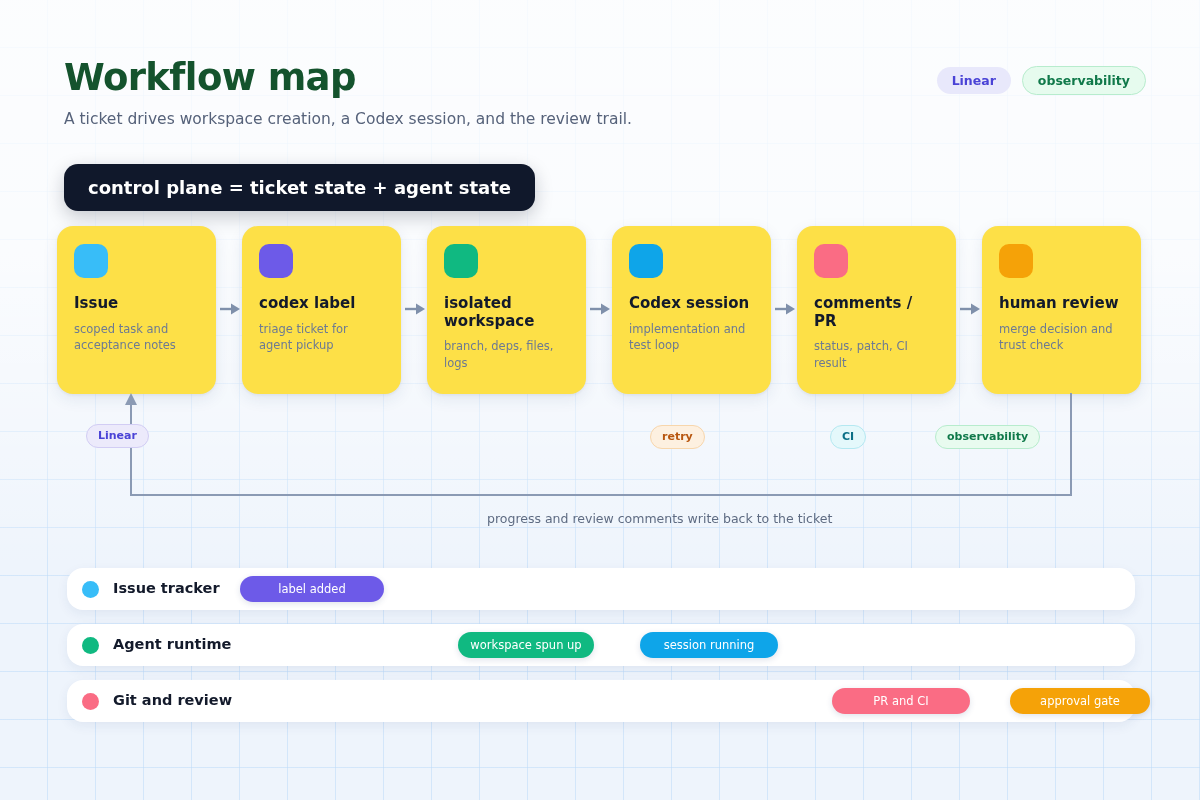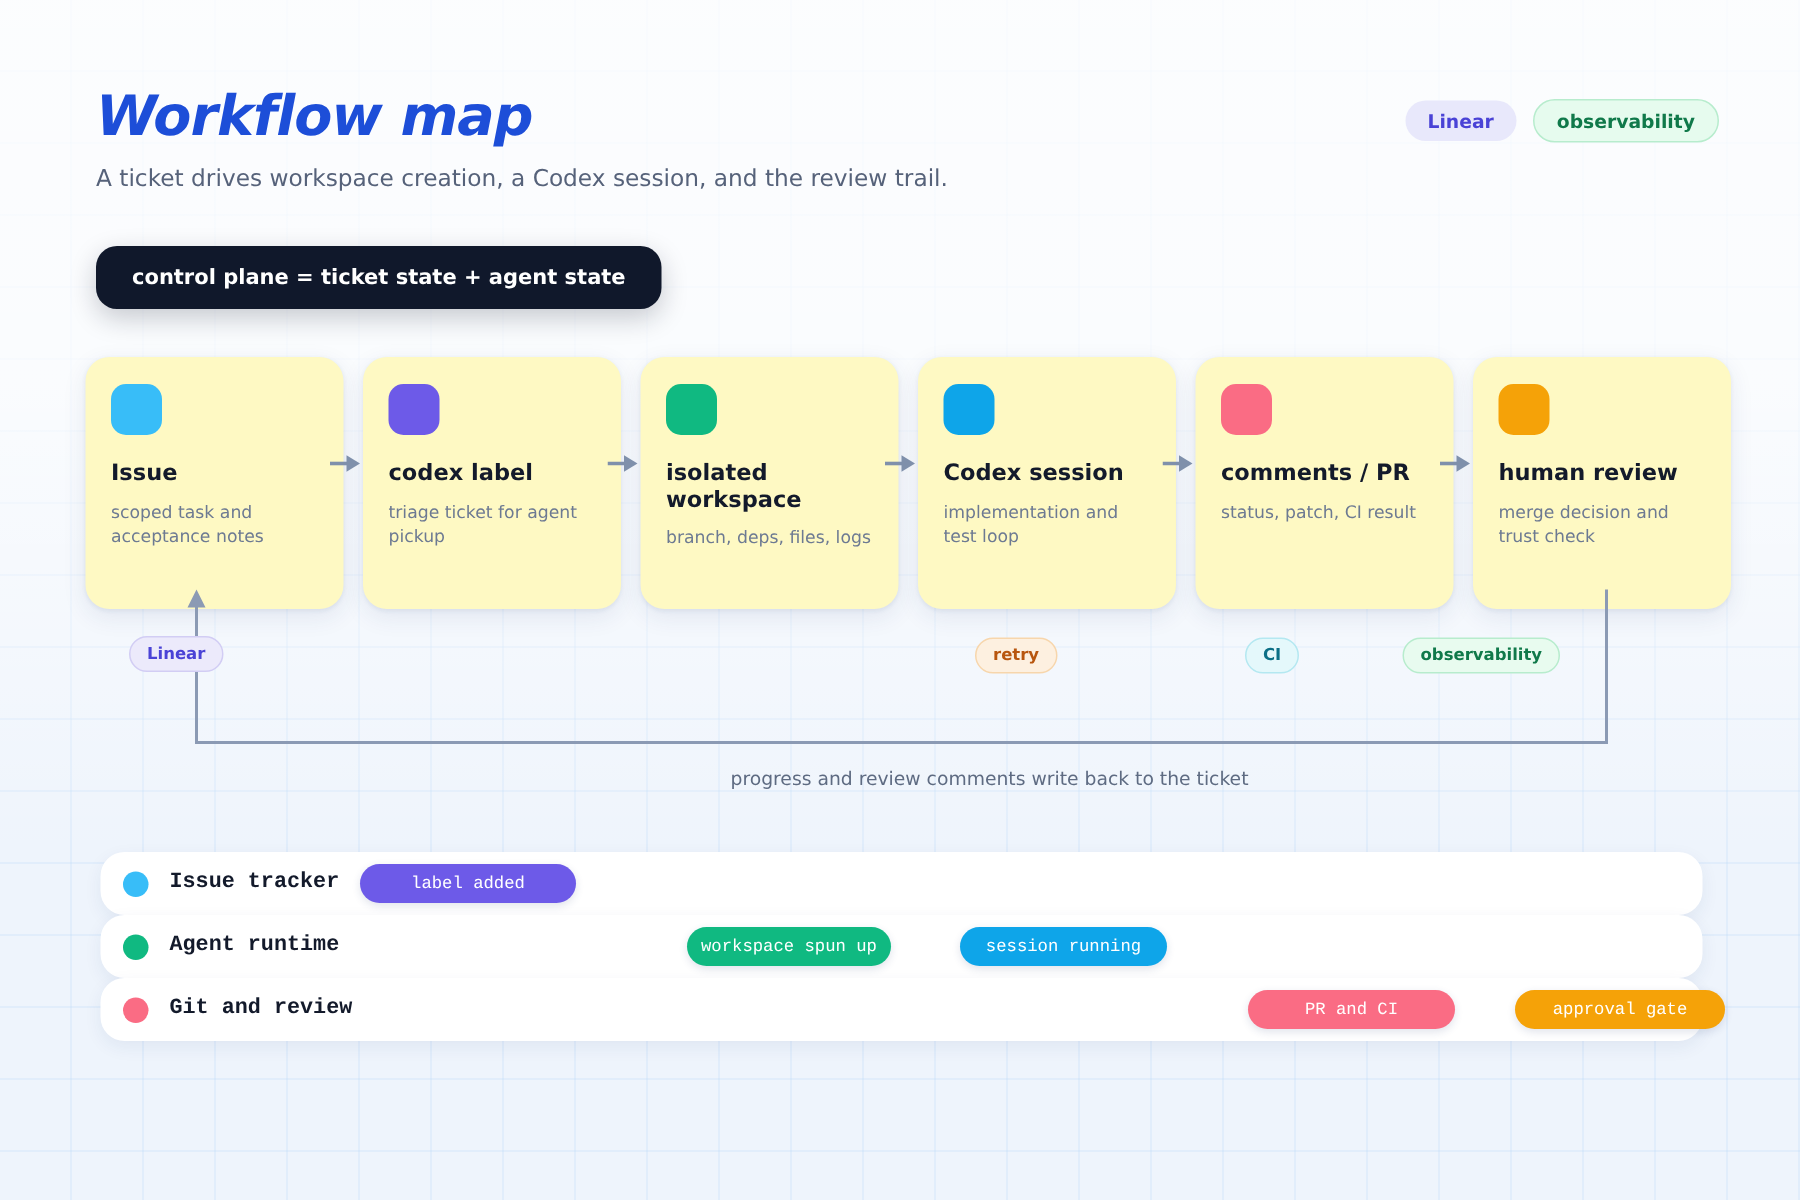--- a/index.html
+++ b/index.html
@@ -46,25 +46,24 @@
   
   #header {
     position: absolute;
     left: 64px;
     top: 58px;
     width: 860px;
   }
   #page-title {
     font-size: 37px;
     font-weight: bold;
-    color: #1d4ed8;
+    color: #14532d;
     letter-spacing: -0.6px;
     line-height: 1.08;
     margin: 0;
-    font-style: italic;
   }
   #page-subtitle {
     margin: 11px 0 0 0;
     font-size: 15.5px;
     color: #56627a;
     line-height: 1.3;
   }
 
   
   #header-badges {
@@ -86,42 +85,42 @@
   .hbadge.indigo { background: #e8e8fb; color: #4a43d6; }
   .hbadge.green  { background: #e6fbee; color: #10794a; border: 1px solid #b7eccd; }
 
   
   #control-plane {
     position: absolute;
     left: 64px;
     top: 164px;
     background: #10182b;
     color: #ffffff;
-    font-size: 14px;
+    font-size: 18px;
     font-weight: bold;
     padding: 13px 24px;
     border-radius: 14px;
     box-shadow: 0 6px 18px rgba(16,24,43,0.22);
     white-space: nowrap;
   }
 
   
   #stages {
     position: absolute;
     left: 57px;
     top: 226px;
     width: 1088px;
     height: 168px;
   }
   .stage-card {
     position: absolute;
-    top: 12px;
-    width: 172px;
+    top: 0;
+    width: 159px;
     height: 168px;
-    background: #fef9c3;
+    background: #fde047;
     border-radius: 16px;
     box-shadow: 0 5px 16px rgba(35,60,110,0.09), 0 1px 3px rgba(35,60,110,0.07);
     padding: 18px 17px 0 17px;
     box-sizing: border-box;
     overflow: hidden;
   }
   .stage-swatch {
     width: 34px;
     height: 34px;
     border-radius: 10px;
@@ -186,21 +185,21 @@
     left: 67px;
     top: 568px;
   }
   .tl-row {
     position: relative;
     width: 1068px;
     height: 42px;
     background: #ffffff;
     border-radius: 16px;
     box-shadow: 0 4px 12px rgba(35,60,110,0.07);
-    font-family: Liberation Mono, monospace;
+    margin-bottom: 14px;
   }
   .tl-dot {
     position: absolute;
     left: 15px;
     top: 13px;
     width: 17px;
     height: 17px;
     border-radius: 50%;
   }
   .tl-label {

